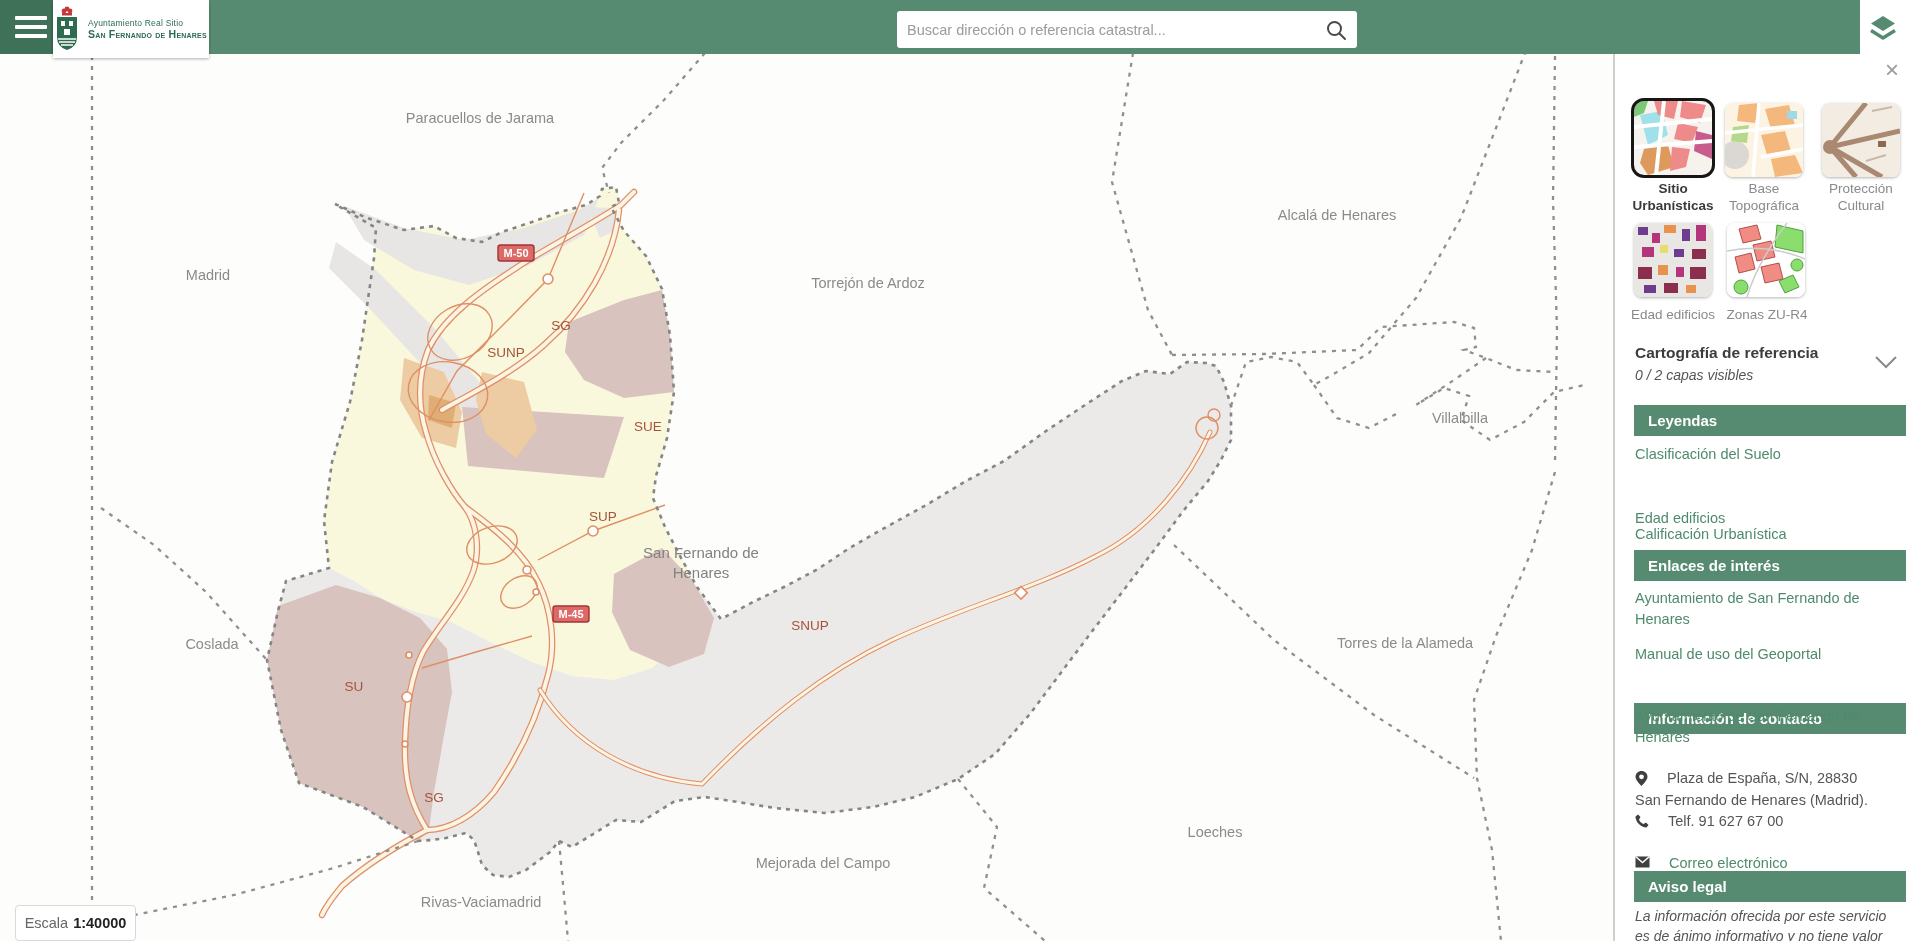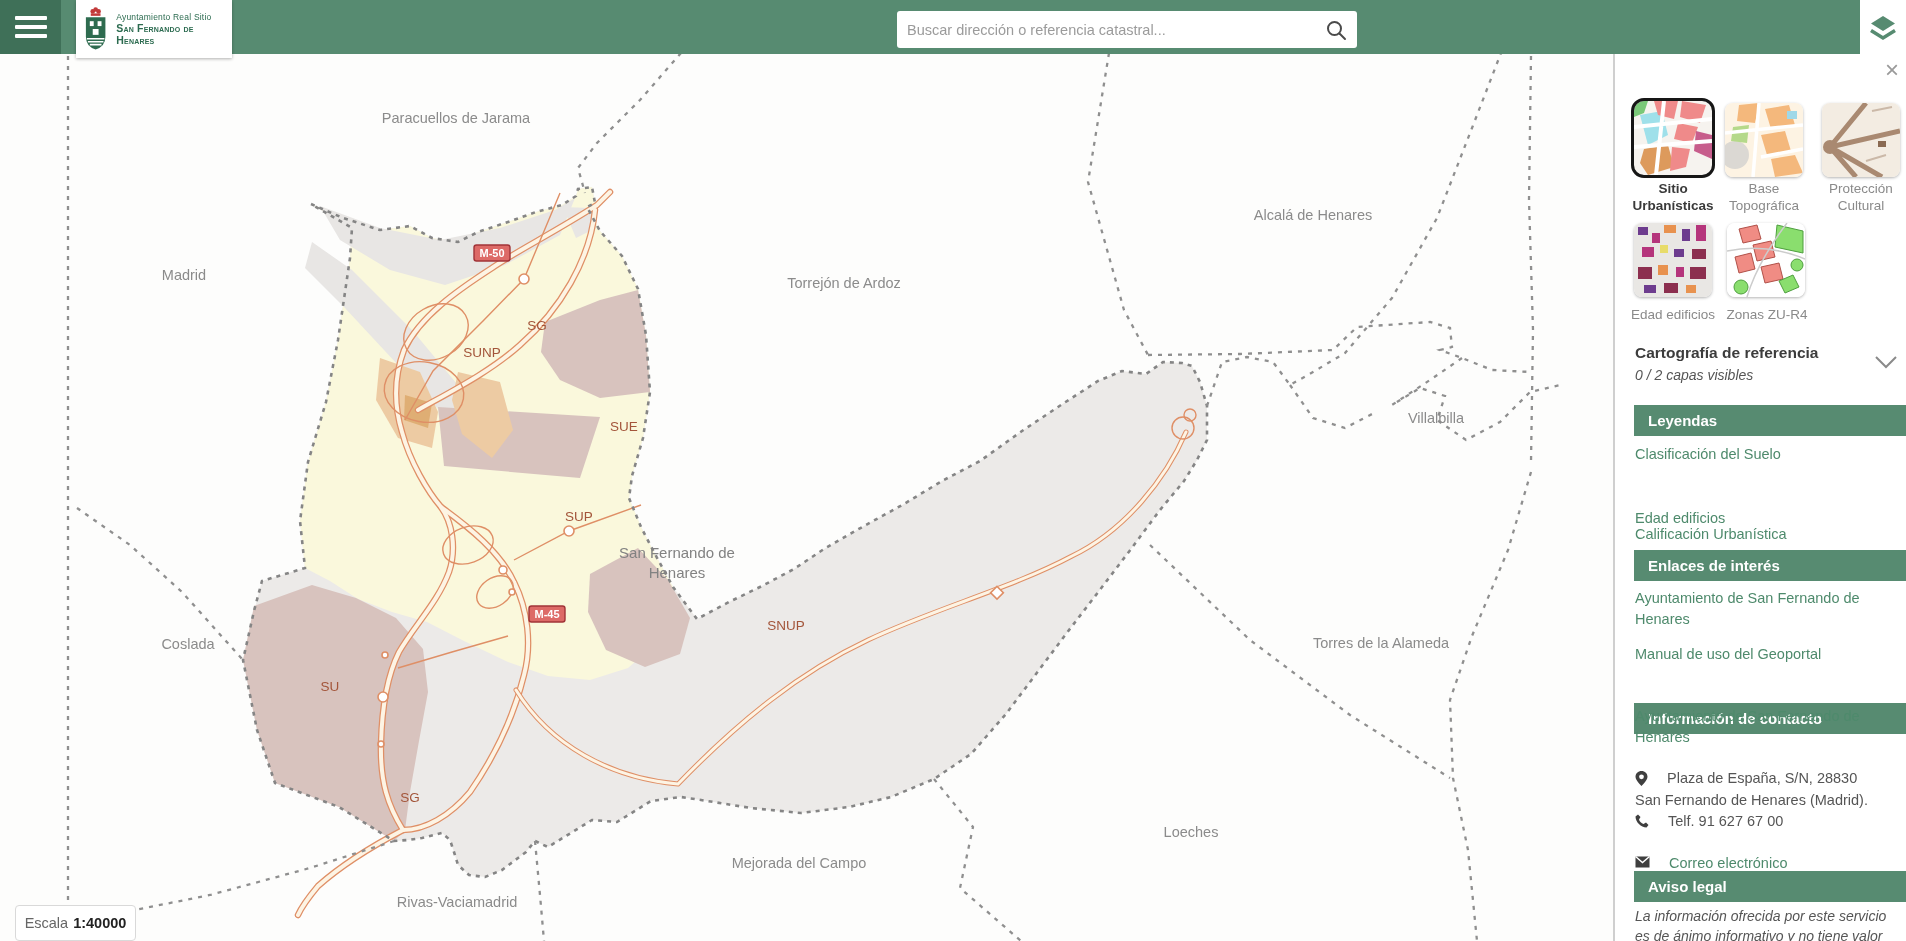--- a/index.html
+++ b/index.html
@@ -4,35 +4,35 @@
 <style>
   * { margin:0; padding:0; box-sizing:border-box; }
   html,body { width:1906px; height:941px; overflow:hidden;
     font-family:"Liberation Sans", sans-serif; background:#fdfdfc; }
 
   
   .header { position:absolute; top:0; left:0; right:0; height:54px; background:#578b71; z-index:20; }
   .hamburger { position:absolute; left:0; top:0; width:61px; height:54px; background:#3f7058;
     display:flex; flex-direction:column; justify-content:center; align-items:center; gap:5px; cursor:pointer; }
   .hamburger span { display:block; width:32px; height:4px; background:#ffffff; border-radius:1px; }
-  .logo-box { position:absolute; left:76px; top:0; width:156px; height:58px; background:#ffffff;
-    box-shadow:0 1px 3px rgba(0,0,0,.3); display:flex; align-items:center; padding-left:6px; cursor:pointer; }
+  .logo-box { position:absolute; left:53px; top:0; width:156px; height:58px; background:#ffffff;
+    box-shadow:0 1px 3px rgba(0,0,0,.3); display:flex; align-items:center; cursor:pointer; }
   .logo-text { margin-left:5px; color:#2c6b50; }
   .logo-text .l1 { font-size:8.5px; letter-spacing:.2px; }
   .logo-text .l2 { font-size:10.5px; font-weight:bold; font-variant:small-caps; letter-spacing:.2px; }
   .search-wrap { position:absolute; left:897px; top:11px; width:460px; height:37px; background:#ffffff;
     border-radius:3px; display:flex; align-items:center; padding:0 10px; }
   .search-wrap input { flex:1; border:none; outline:none; font-size:14.5px; color:#333;
     font-family:"Liberation Sans", sans-serif; }
   .search-wrap input::placeholder { color:#9b9b9b; }
   .layers-btn { position:absolute; right:0; top:0; width:46px; height:54px; background:#ffffff;
     display:flex; align-items:center; justify-content:center; cursor:pointer; }
 
   
-  #map-wrap { position:absolute; inset:0; z-index:1; }
+  #map-wrap { position:absolute; inset:0; z-index:1;padding-left:24px; }
   .city-label { font-size:14.5px; fill:#8b8b8b; text-anchor:middle; }
   .city-label.big { font-size:15px; fill:#828282; }
   .zone-label { font-size:13.5px; fill:#a3553a; text-anchor:middle; }
   .badge-text { font-size:11px; font-weight:bold; fill:#ffffff; text-anchor:middle; }
 
   .scale-box { position:absolute; left:15px; top:905px; width:121px; height:36px; background:#ffffff;
     border:1px solid #d9d9d9; border-radius:4px; z-index:6; font-size:14.5px; color:#666;
     display:flex; align-items:center; justify-content:center; gap:5px; }
   .scale-box b { color:#222; }
 

